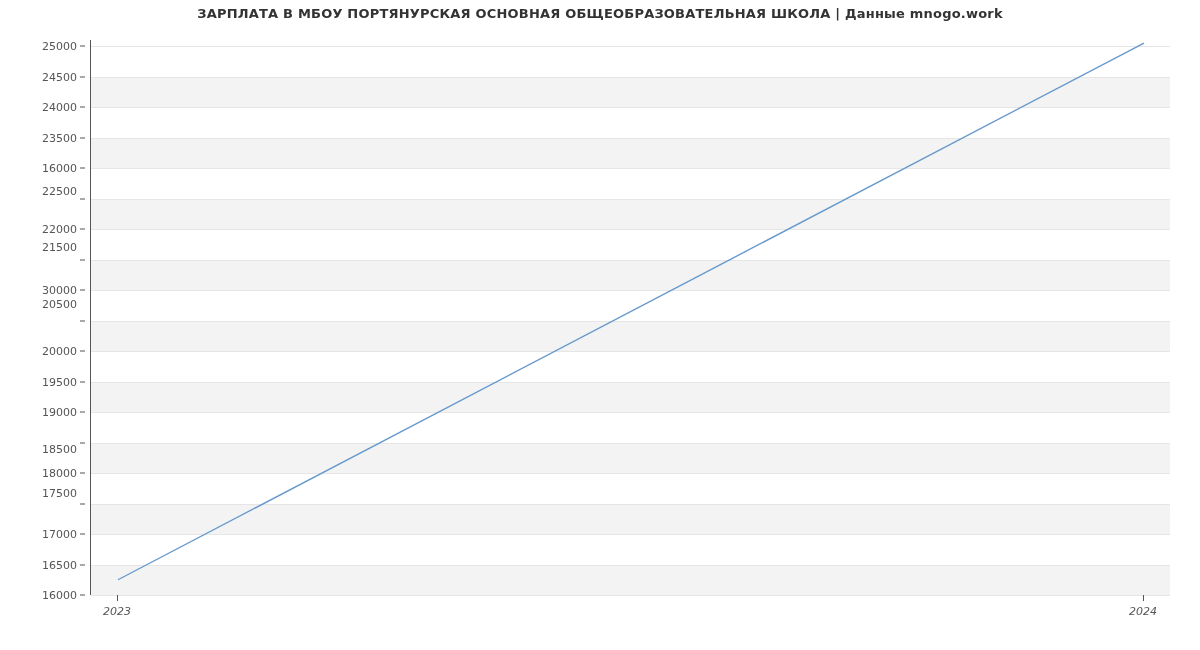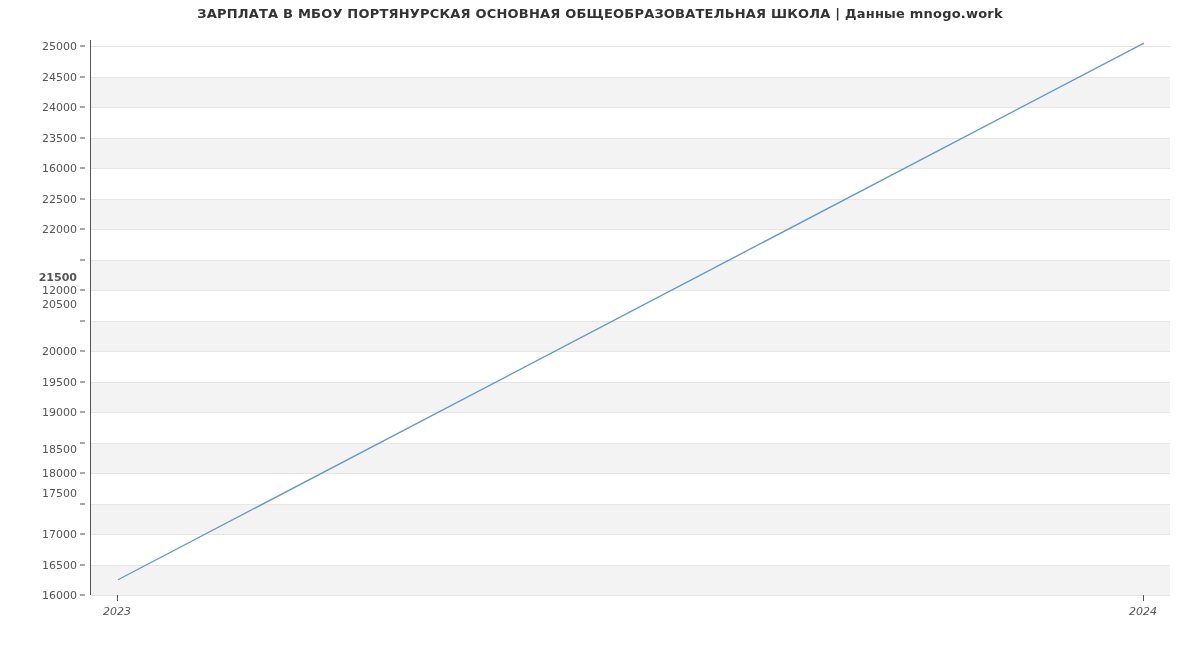--- a/index.html
+++ b/index.html
@@ -124,27 +124,27 @@
       <div class="y-tick" style="top: 409px;">18500</div>
       <div class="y-mark" style="top: 402.527px;"></div>
       <div class="y-tick" style="top: 372.033px;">19000</div>
       <div class="y-mark" style="top: 372.033px;"></div>
       <div class="y-tick" style="top: 341.538px;">19500</div>
       <div class="y-mark" style="top: 341.538px;"></div>
       <div class="y-tick" style="top: 311.044px;">20000</div>
       <div class="y-mark" style="top: 311.044px;"></div>
       <div class="y-tick" style="top: 264px;">20500</div>
       <div class="y-mark" style="top: 280.549px;"></div>
-      <div class="y-tick" style="top: 250.055px;">12000</div>
+      <div class="y-tick" style="top: 250.055px;">30000</div>
       <div class="y-mark" style="top: 250.055px;"></div>
-      <div class="y-tick" style="top: 237px; font-weight: bold;">21500</div>
+      <div class="y-tick" style="top: 207px;">21500</div>
       <div class="y-mark" style="top: 219.56px;"></div>
       <div class="y-tick" style="top: 189.066px;">22000</div>
       <div class="y-mark" style="top: 189.066px;"></div>
-      <div class="y-tick" style="top: 159px; text-align: right;">22500</div>
+      <div class="y-tick" style="top: 151px; text-align: right;">22500</div>
       <div class="y-mark" style="top: 158.571px;"></div>
       <div class="y-tick" style="top: 128.077px;">16000</div>
       <div class="y-mark" style="top: 128.077px;"></div>
       <div class="y-tick" style="top: 97.5824px;">23500</div>
       <div class="y-mark" style="top: 97.5824px;"></div>
       <div class="y-tick" style="top: 67.0879px;">24000</div>
       <div class="y-mark" style="top: 67.0879px;"></div>
       <div class="y-tick" style="top: 36.5934px;">24500</div>
       <div class="y-mark" style="top: 36.5934px;"></div>
       <div class="y-tick" style="top: 6.0989px;">25000</div>

